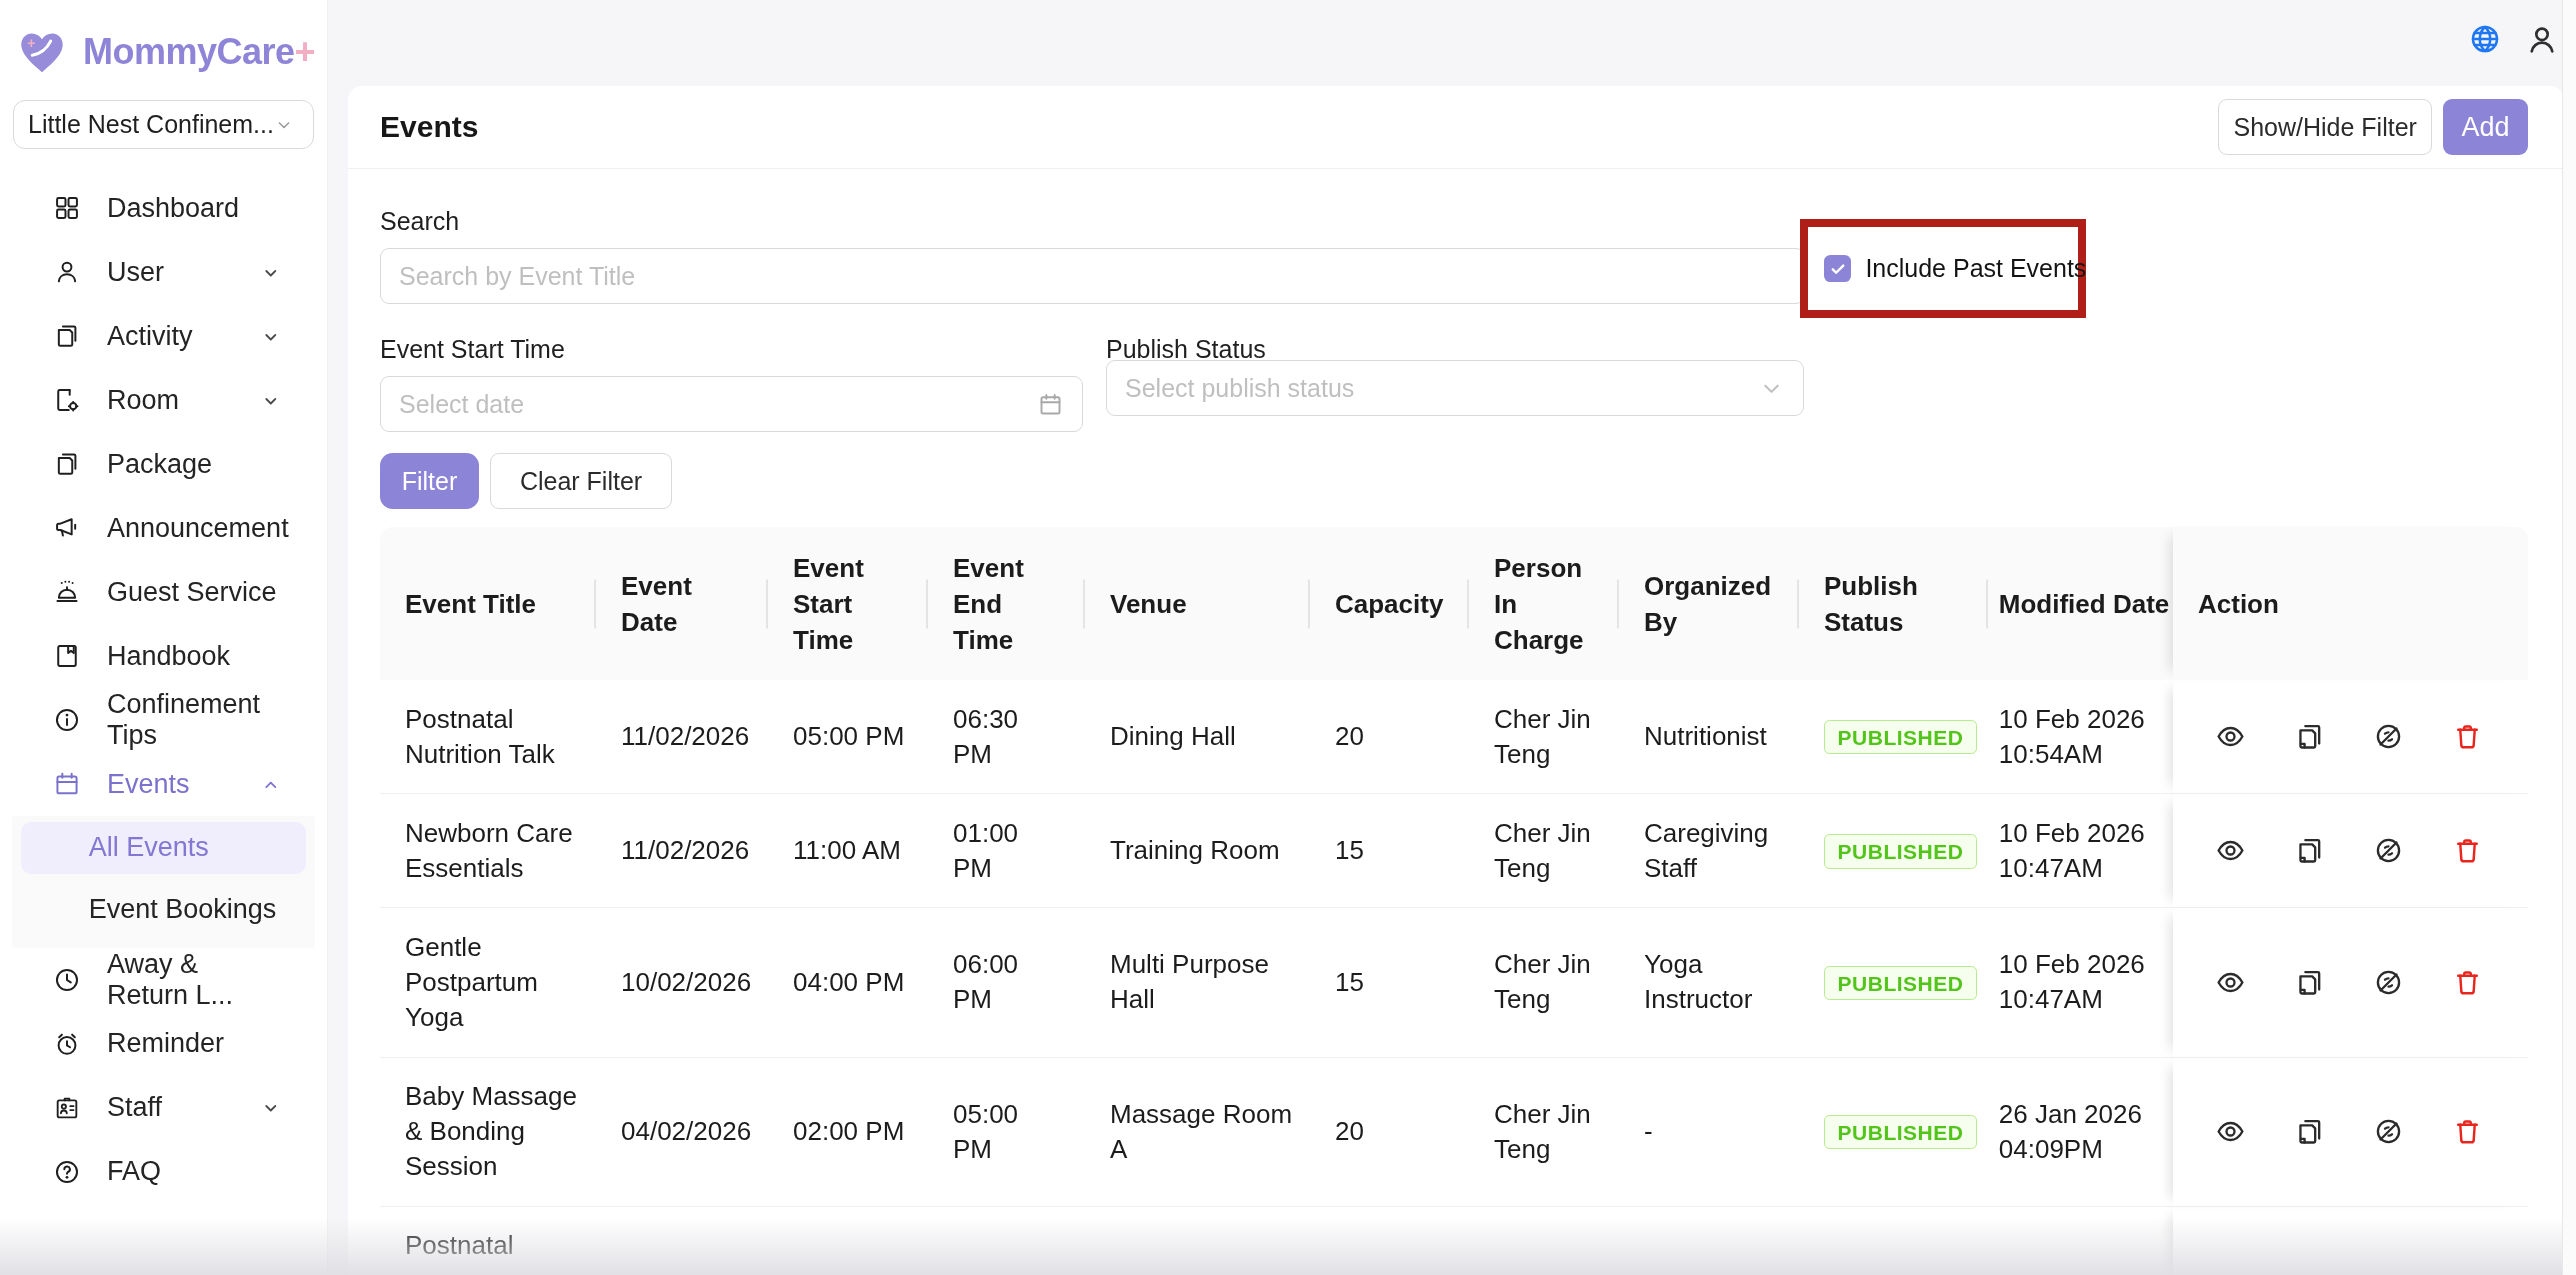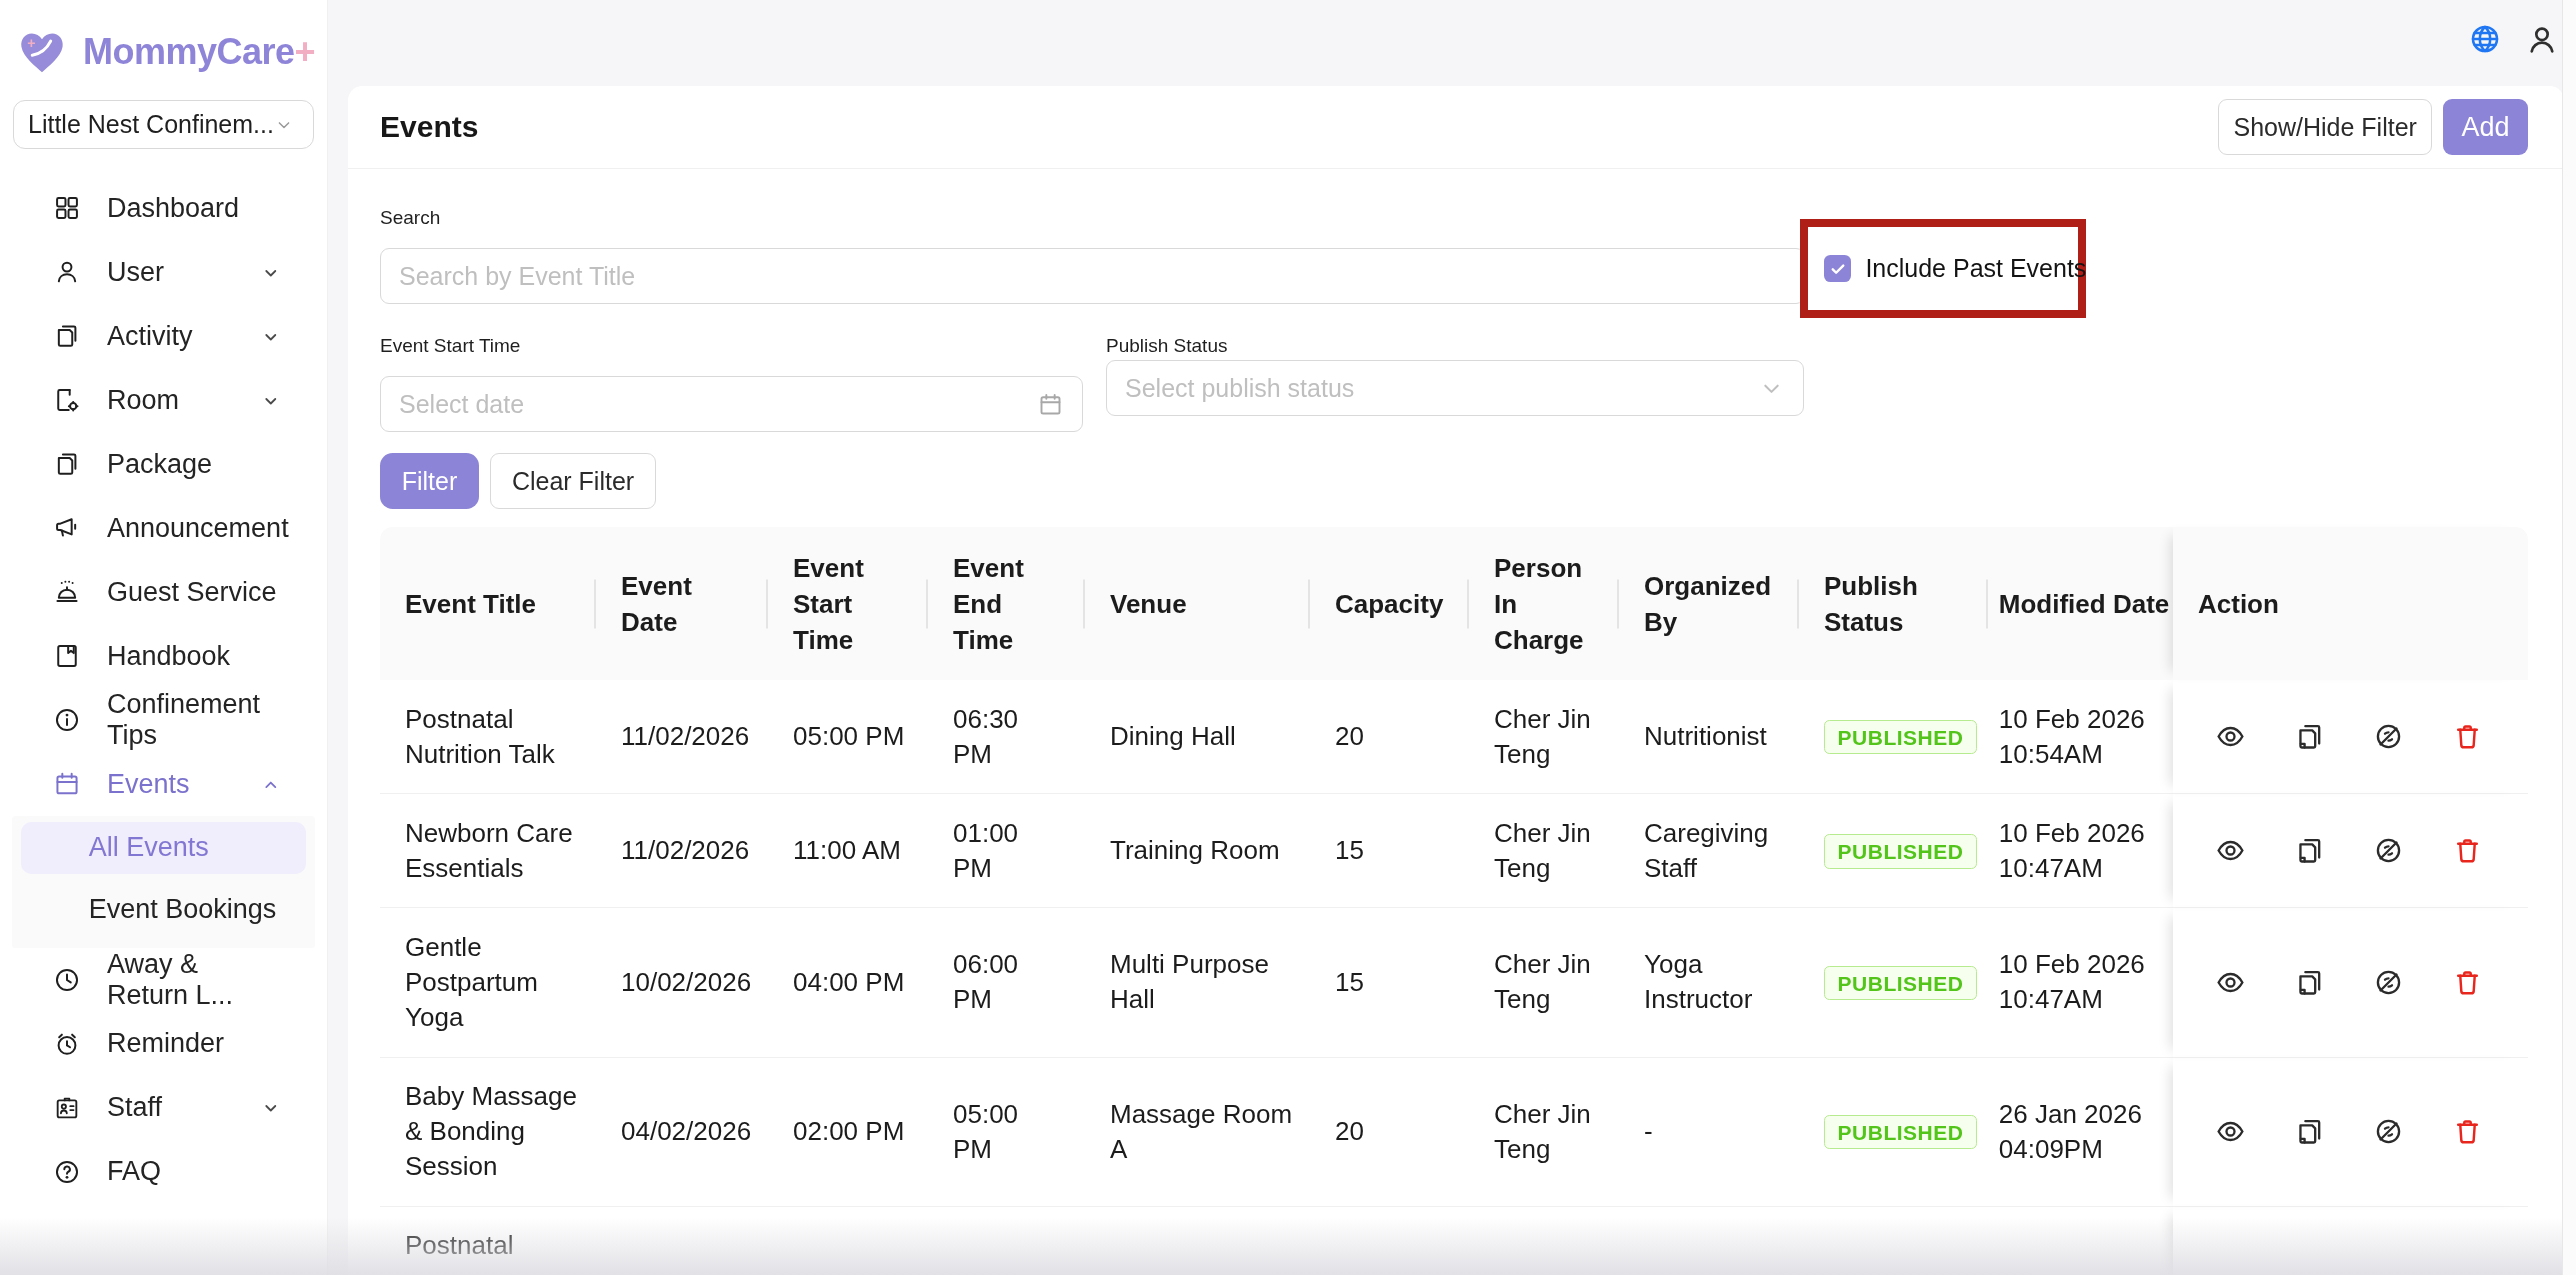--- a/index.html
+++ b/index.html
@@ -43,21 +43,21 @@
     display:flex;align-items:center;padding:0 36px 0 32px;box-sizing:border-box;}
   .page-title{font-size:30px;font-weight:700;color:#181818;}
   .hdr-btns{margin-left:auto;display:flex;gap:10.8px;}
   .btn{display:flex;align-items:center;justify-content:center;font-size:25px;cursor:pointer;
     box-sizing:border-box;font-family:inherit;}
   .btn-outline{height:56px;background:#fff;border:1.8px solid #d9d9d9;border-radius:9px;color:#2b2b2b;}
   .btn-primary{height:56px;background:#8c84d7;border:none;border-radius:9px;color:#fff;}
   .btn-showhide{width:214px;}
   .btn-add{width:85px;font-size:27px;}
 
-  .flt-label{position:absolute;font-size:19px;color:#1f1f1f;}
+  .flt-label{position:absolute;font-size:25px;color:#1f1f1f;}
   .lbl-search{top:121px;left:32px;}
   .lbl-start{top:249px;left:32px;}
   .lbl-publish{top:249px;left:758px;}
 
   .text-input{position:absolute;height:56px;border:1.8px solid #d9d9d9;border-radius:9px;background:#fff;
     box-sizing:border-box;display:flex;align-items:center;padding:16px 18px;gap:10.8px;}
   .text-input input{border:none;outline:none;flex:1;font-size:25px;font-family:inherit;color:#1f1f1f;
     background:transparent;padding:0;}
   .text-input input::placeholder{color:#bfbfbf;}
   .in-search{top:162px;left:32px;width:1425px;}
@@ -67,21 +67,21 @@
   .suffix-icon{width:27px;height:27px;color:#a8a8a8;flex:0 0 auto;}
 
   .include-box{position:absolute;top:133px;left:1452px;width:286px;height:99px;box-sizing:border-box;
     border:8px solid #b01f17;background:#fff;display:flex;align-items:center;padding:0 9px 0 16px;gap:14.4px;}
   .checkbox{width:27px;height:27px;border-radius:6.3px;background:#8c84d7;display:flex;align-items:center;
     justify-content:center;flex:0 0 auto;cursor:pointer;}
   .checkbox svg{width:18px;height:18px;}
   .include-label{font-size:25px;color:#141414;white-space:nowrap;}
 
   .btn-filter{position:absolute;top:367px;left:32px;width:99px;border-radius:12.6px;}
-  .btn-clear{position:absolute;top:367px;left:142px;width:166px;border-radius:9px;}
+  .btn-clear{position:absolute;top:367px;left:142px;width:182px;border-radius:9px;}
 
   
   .table-wrap{position:absolute;top:441px;left:32px;width:2148px;}
   table{border-collapse:separate;border-spacing:0;table-layout:fixed;width:2148px;}
   col.w-title{width:216px}col.w-date{width:172px}col.w-start{width:160px}col.w-end{width:157px}
   col.w-venue{width:225px}col.w-cap{width:159px}col.w-person{width:150px}col.w-org{width:180px}
   col.w-status{width:189px}col.w-mod{width:185px}col.w-action{width:355px}
   th{height:153px;background:#fafafa;font-size:26px;font-weight:700;color:#1c1c1c;text-align:left;
     padding:0 21.6px 0 25px;vertical-align:middle;position:relative;white-space:pre-line;line-height:36px;
     box-sizing:border-box;}

